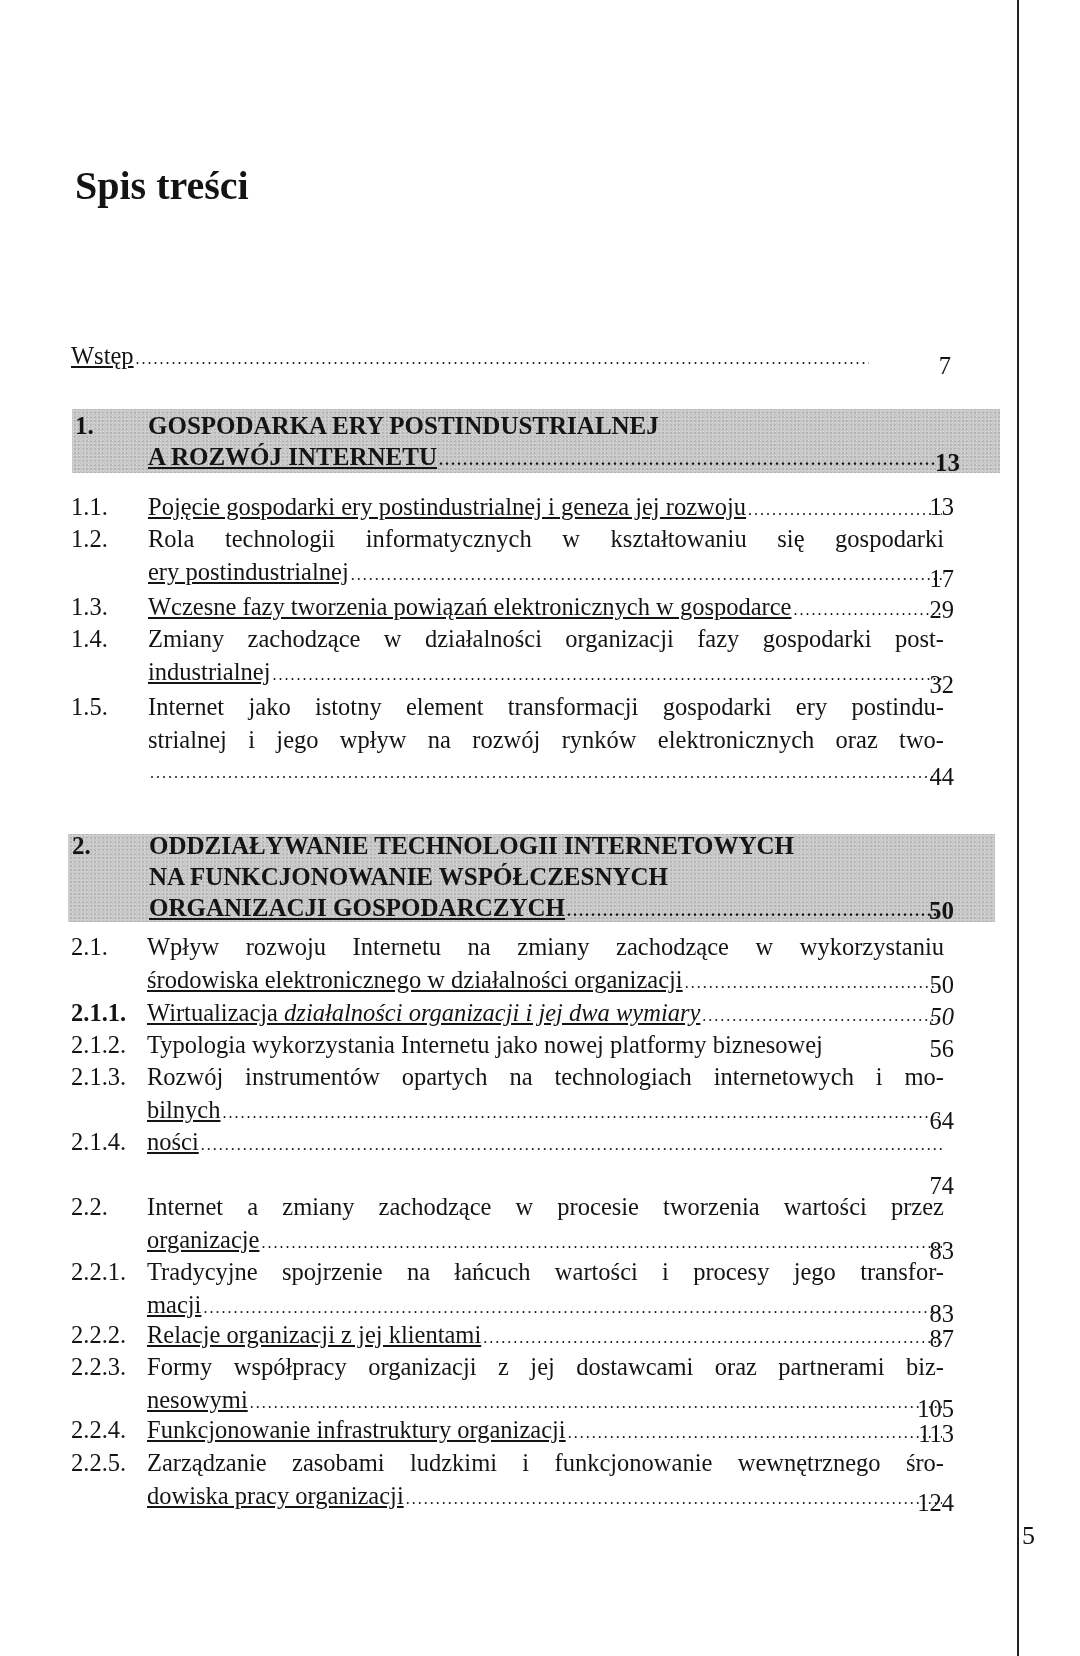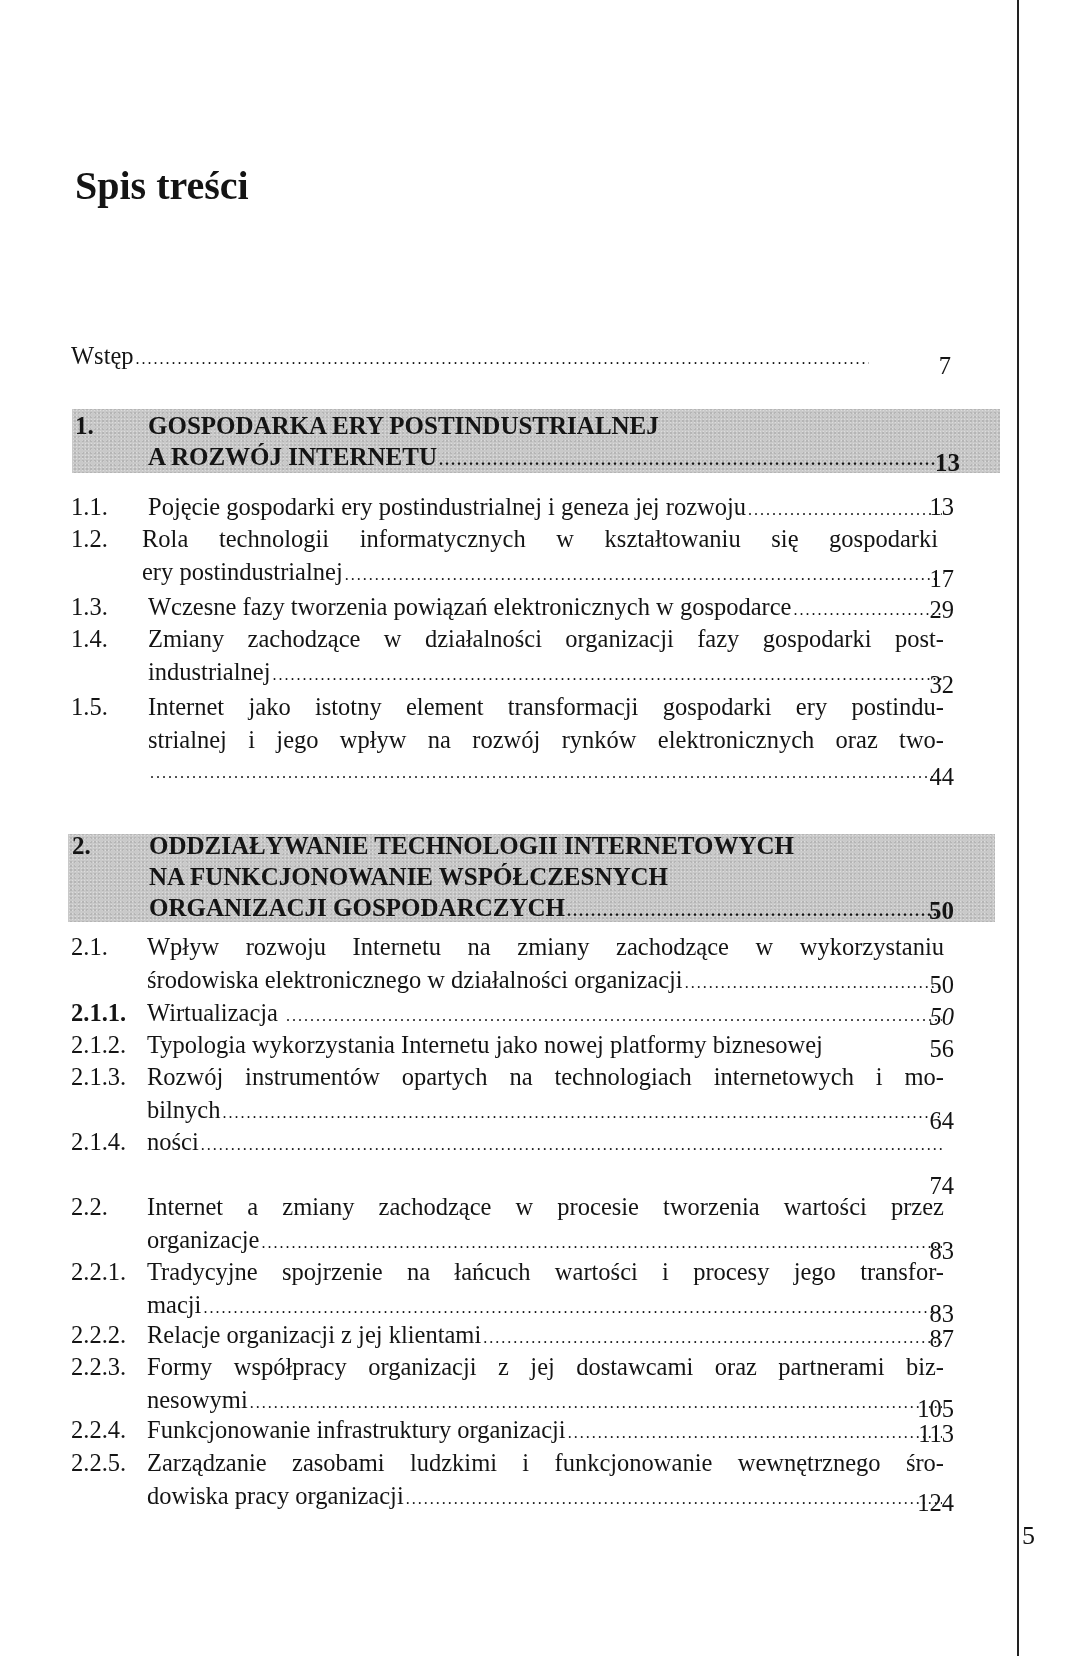--- a/index.html
+++ b/index.html
@@ -25,21 +25,21 @@
       background-image:
         radial-gradient(rgba(255,255,255,0.35) 1px, transparent 1px),
         radial-gradient(rgba(0,0,0,0.10) 1px, transparent 1px);
       background-size: 3px 3px, 4px 4px;
       background-position: 0 0, 1px 2px;
     }
     .entry { position: absolute; font-size: 24.5px; line-height: 33px; }
     .num { position: absolute; }
     .txt { position: absolute; }
     .line { display: flex; align-items: baseline; white-space: nowrap; }
-    .line .t { flex: 0 0 auto; }
+    .line .t { flex: 0 0 auto; text-decoration: underline; }
     .dots {
       flex: 1 1 auto; overflow: hidden; white-space: nowrap;
       margin: 0 2px; font-size: 16px; letter-spacing: 2px;
     }
     .dots::before { content: "........................................................................................................................................................................................................................"; }
     .justify { text-align: justify; text-align-last: justify; white-space: nowrap; }
     .pg { position: absolute; text-align: right; width: 60px; }
     .chap { font-weight: bold; font-size: 25px; line-height: 31px; }
     .chap .dots { font-weight: bold; }
     .it { font-style: italic; }
@@ -79,21 +79,21 @@
     <div class="line">
         <span class="t">Pojęcie gospodarki ery postindustrialnej i geneza jej rozwoju</span>
         <span class="dots"></span>
       </div>
   </div>
   <span class="pg" style="left:823px;">13</span>
 </div>
 
 <div class="entry" style="left:71px; top:522px; width:880px;">
   <span class="num" style="left:0;">1.2.</span>
-  <div class="txt" style="left:71px; width:796px;">
+  <div class="txt" style="left:77px; width:796px;">
     <div class="justify">Rola technologii informatycznych w kształtowaniu się gospodarki</div>
     <div class="line">
         <span class="t">ery postindustrialnej</span>
         <span class="dots"></span>
       </div>
   </div>
   <span class="pg" style="left:823px; top:40px;">17</span>
 </div>
 
 <div class="entry" style="left:71px; top:590px; width:880px;">
@@ -155,20 +155,21 @@
       </div>
   </div>
   <span class="pg" style="left:823px; top:38px;">50</span>
 </div>
 
 <div class="entry" style="left:71px; top:996px; width:880px;">
   <span class="num" style="left:0;font-weight:bold;">2.1.1.</span>
   <div class="txt" style="left:76px; width:797px;">
     <div class="line">
       <span class="t" style="white-space:pre;">Wirtualizacja </span>
+      <span class="t it">działalności organizacji i jej dwa wymiary</span>
       <span class="dots"></span>
     </div>
   </div>
   <span class="pg it" style="left:823px; top:4px;">50</span>
 </div>
 
 <div class="entry" style="left:71px; top:1028px; width:880px;">
   <span class="num" style="left:0;">2.1.2.</span>
   <div class="txt" style="left:76px; width:797px;">
     <div style="white-space:nowrap;">Typologia wykorzystania Internetu jako nowej platformy biznesowej</div>

